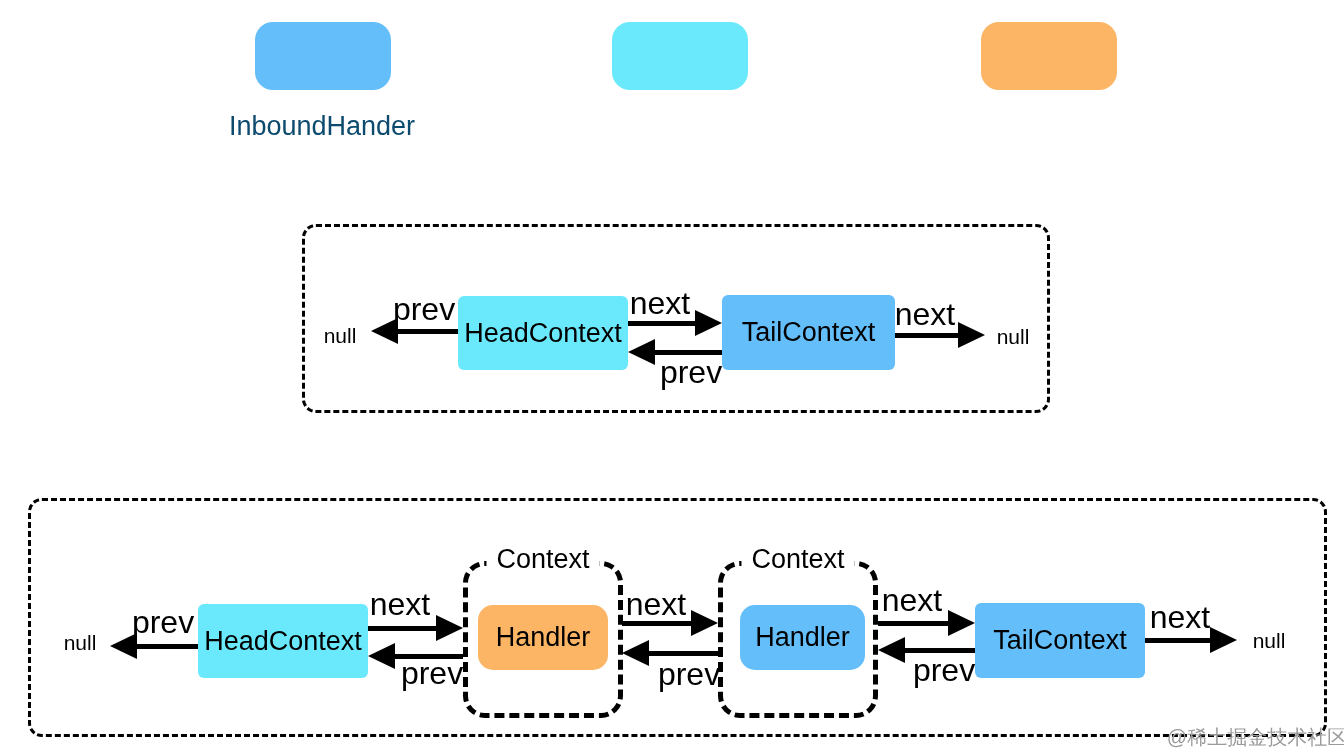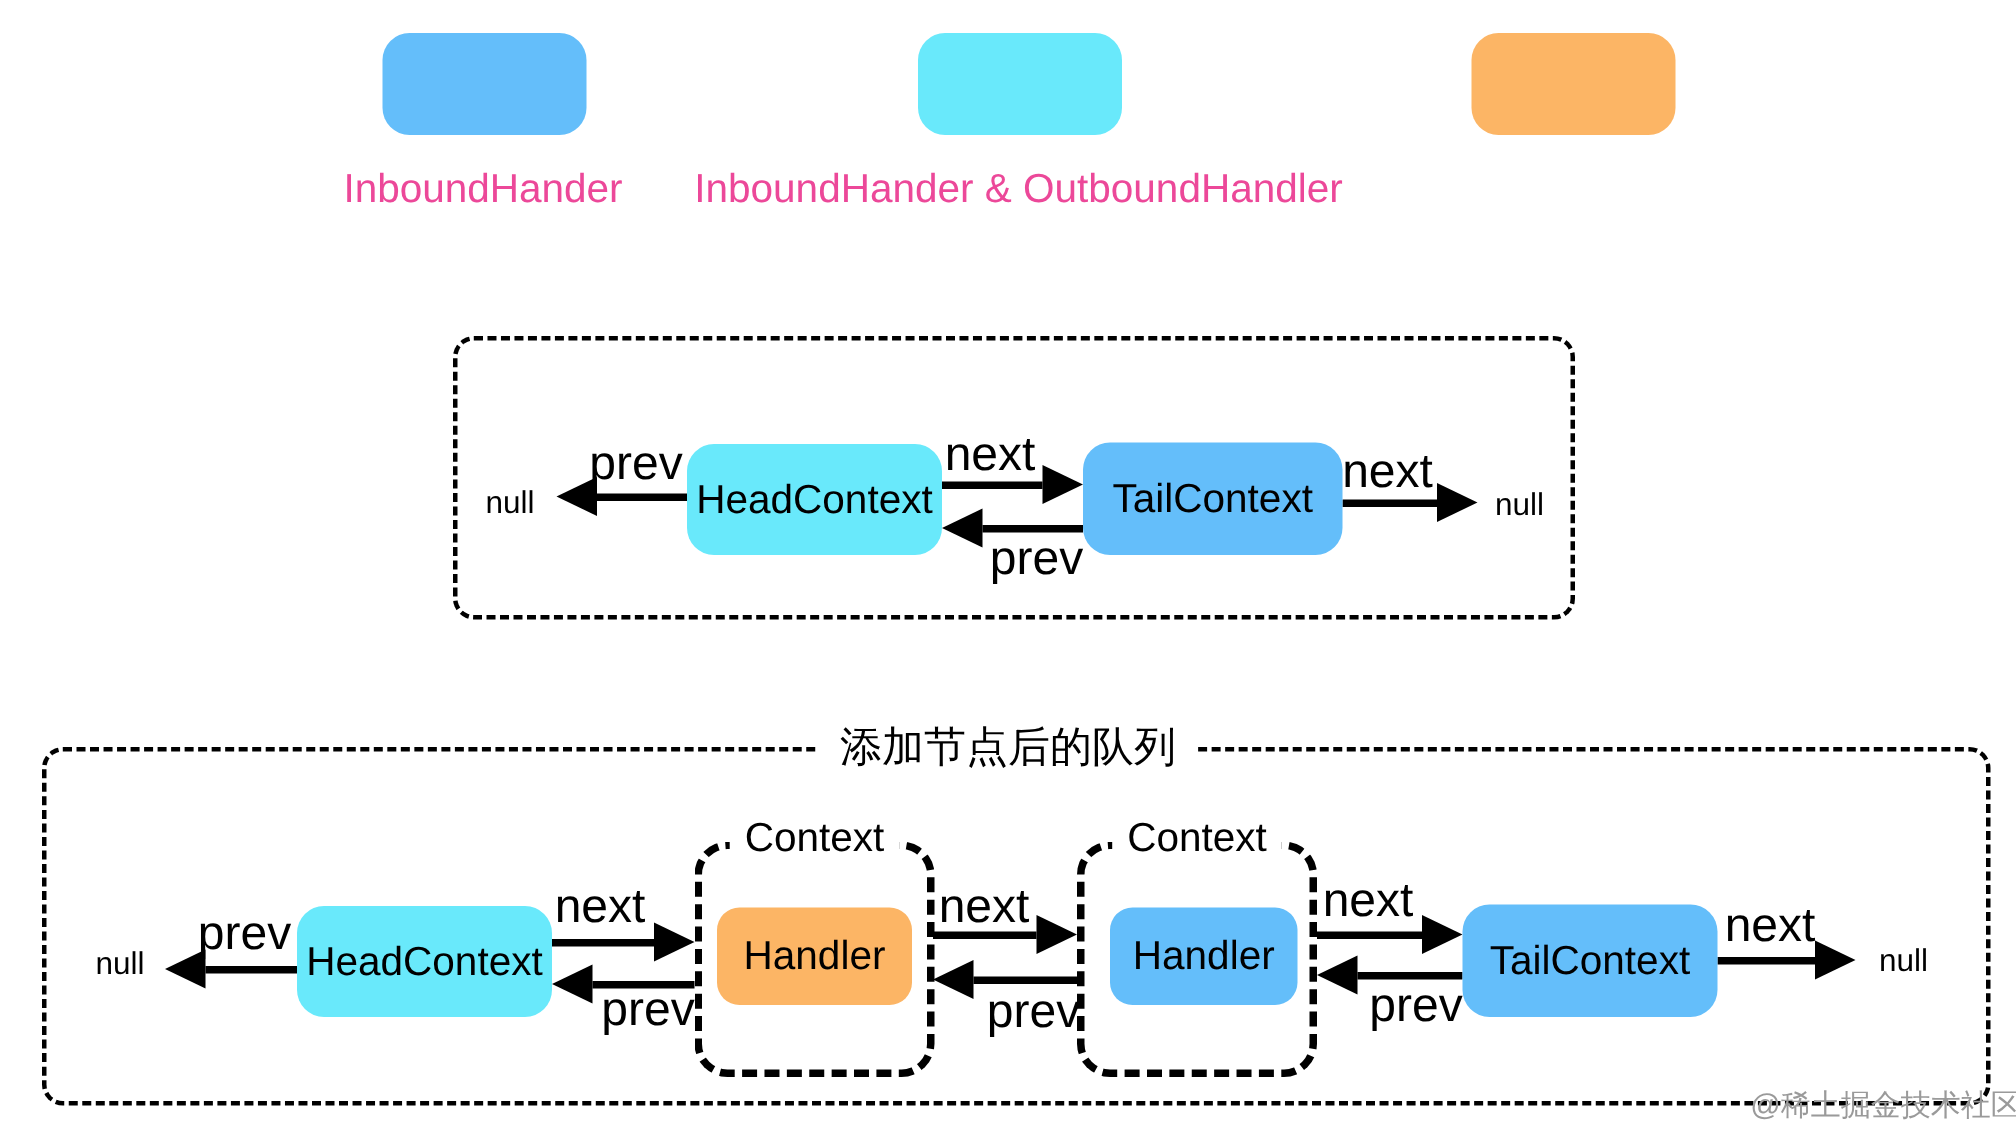--- a/index.html
+++ b/index.html
@@ -20,21 +20,21 @@
     position: absolute;
     width: 136px;
     height: 68px;
     border-radius: 18px;
   }
   .legend-label {
     position: absolute;
     transform: translate(-50%, -50%);
     font-size: 27px;
     white-space: nowrap;
-    color: #ec4899;
+    color: #0c4a6e;
   }
   
   .section-box {
     position: absolute;
     border: 3px dashed #000;
     border-radius: 14px;
   }
   .section-title {
     position: absolute;
     transform: translate(-50%, -50%);
@@ -55,21 +55,21 @@
     transform: translate(-50%, -50%);
     background: #ffffff;
     padding: 0 10px;
     font-size: 27px;
     white-space: nowrap;
     z-index: 3;
   }
   
   .node {
     position: absolute;
-    border-radius: 18px;
+    border-radius: 6px;
     display: flex;
     align-items: center;
     justify-content: center;
     font-size: 27px;
     white-space: nowrap;
     z-index: 2;
   }
   
   .arrow {
     position: absolute;
@@ -116,21 +116,20 @@
 </style>
 </head>
 <body>
 
 <div id="stage">
 
   <div class="legend-swatch" style="left: 255px; top: 22px; background: rgb(100, 190, 250);"></div>
   <div class="legend-label" style="left:322px; top:126px;">InboundHander</div>
 
   <div class="legend-swatch" style="left: 612px; top: 22px; background: rgb(105, 233, 251);"></div>
-  <div class="legend-label" style="left:679px; top:126px;">InboundHander &amp; OutboundHandler</div>
 
   <div class="legend-swatch" style="left: 981px; top: 22px; background: rgb(252, 181, 101);"></div>
 
   <div class="section-box" style="left:302px; top:224px; width:748px; height:189px;"></div>
 
   <div class="null-label" style="left:340px; top:336px;">null</div>
 
   <div class="arrow" style="left:371px; top:317px; width:87px;">
     <span class="head-left"></span>
     <span class="line"></span>
@@ -155,21 +154,20 @@
 
   <div class="arrow" style="left:895px; top:321px; width:90px;">
     <span class="line"></span>
     <span class="head-right"></span>
   </div>
   <div class="arrow-label" style="left:925px; top:314px;">next</div>
 
   <div class="null-label" style="left:1013px; top:337px;">null</div>
 
   <div class="section-box" style="left:28px; top:498px; width:1299px; height:239px;"></div>
-  <div class="section-title" style="left:672px; top:498px;">添加节点后的队列</div>
 
   <div class="null-label" style="left:80px; top:643px;">null</div>
 
   <div class="arrow" style="left:110px; top:632px; width:88px;">
     <span class="head-left"></span>
     <span class="line"></span>
   </div>
   <div class="arrow-label" style="left:163px; top:622px;">prev</div>
 
   <div class="node" style="left: 198px; top: 604px; width: 170px; height: 74px; background: rgb(105, 233, 251);">HeadContext</div>

